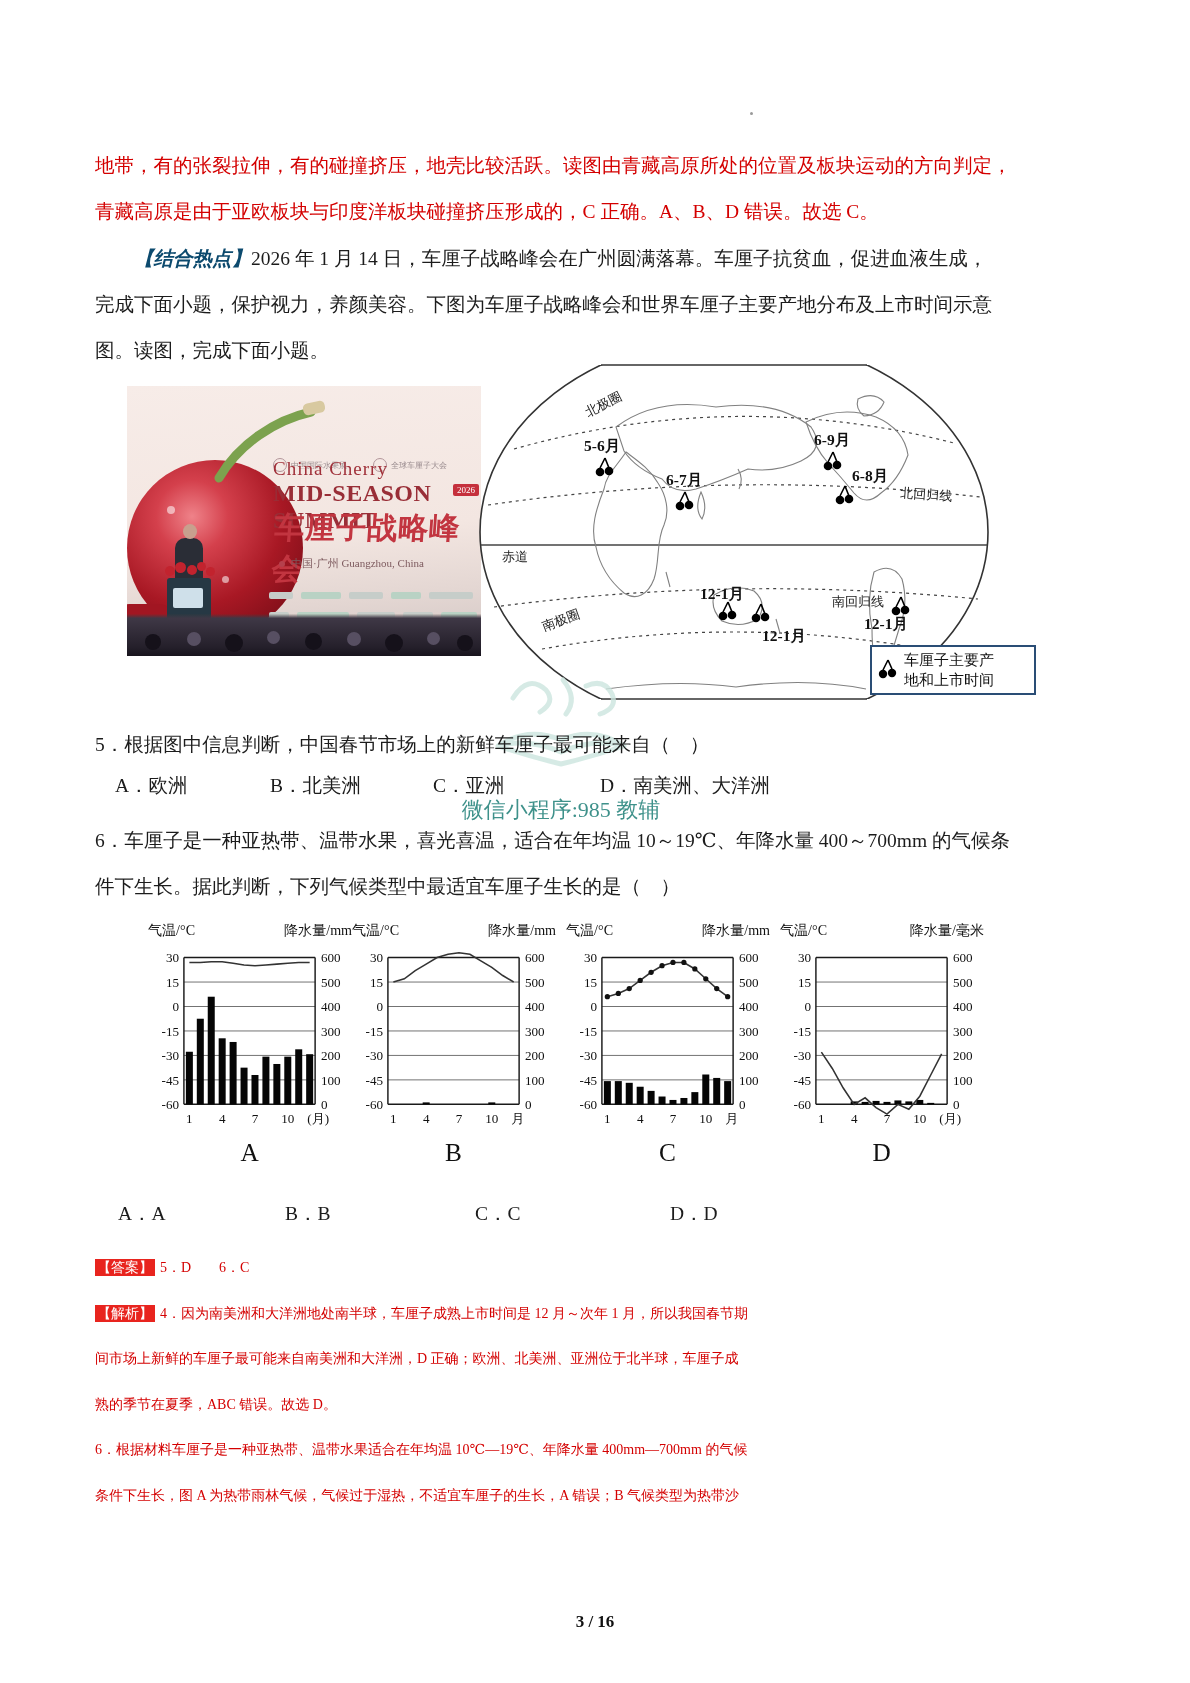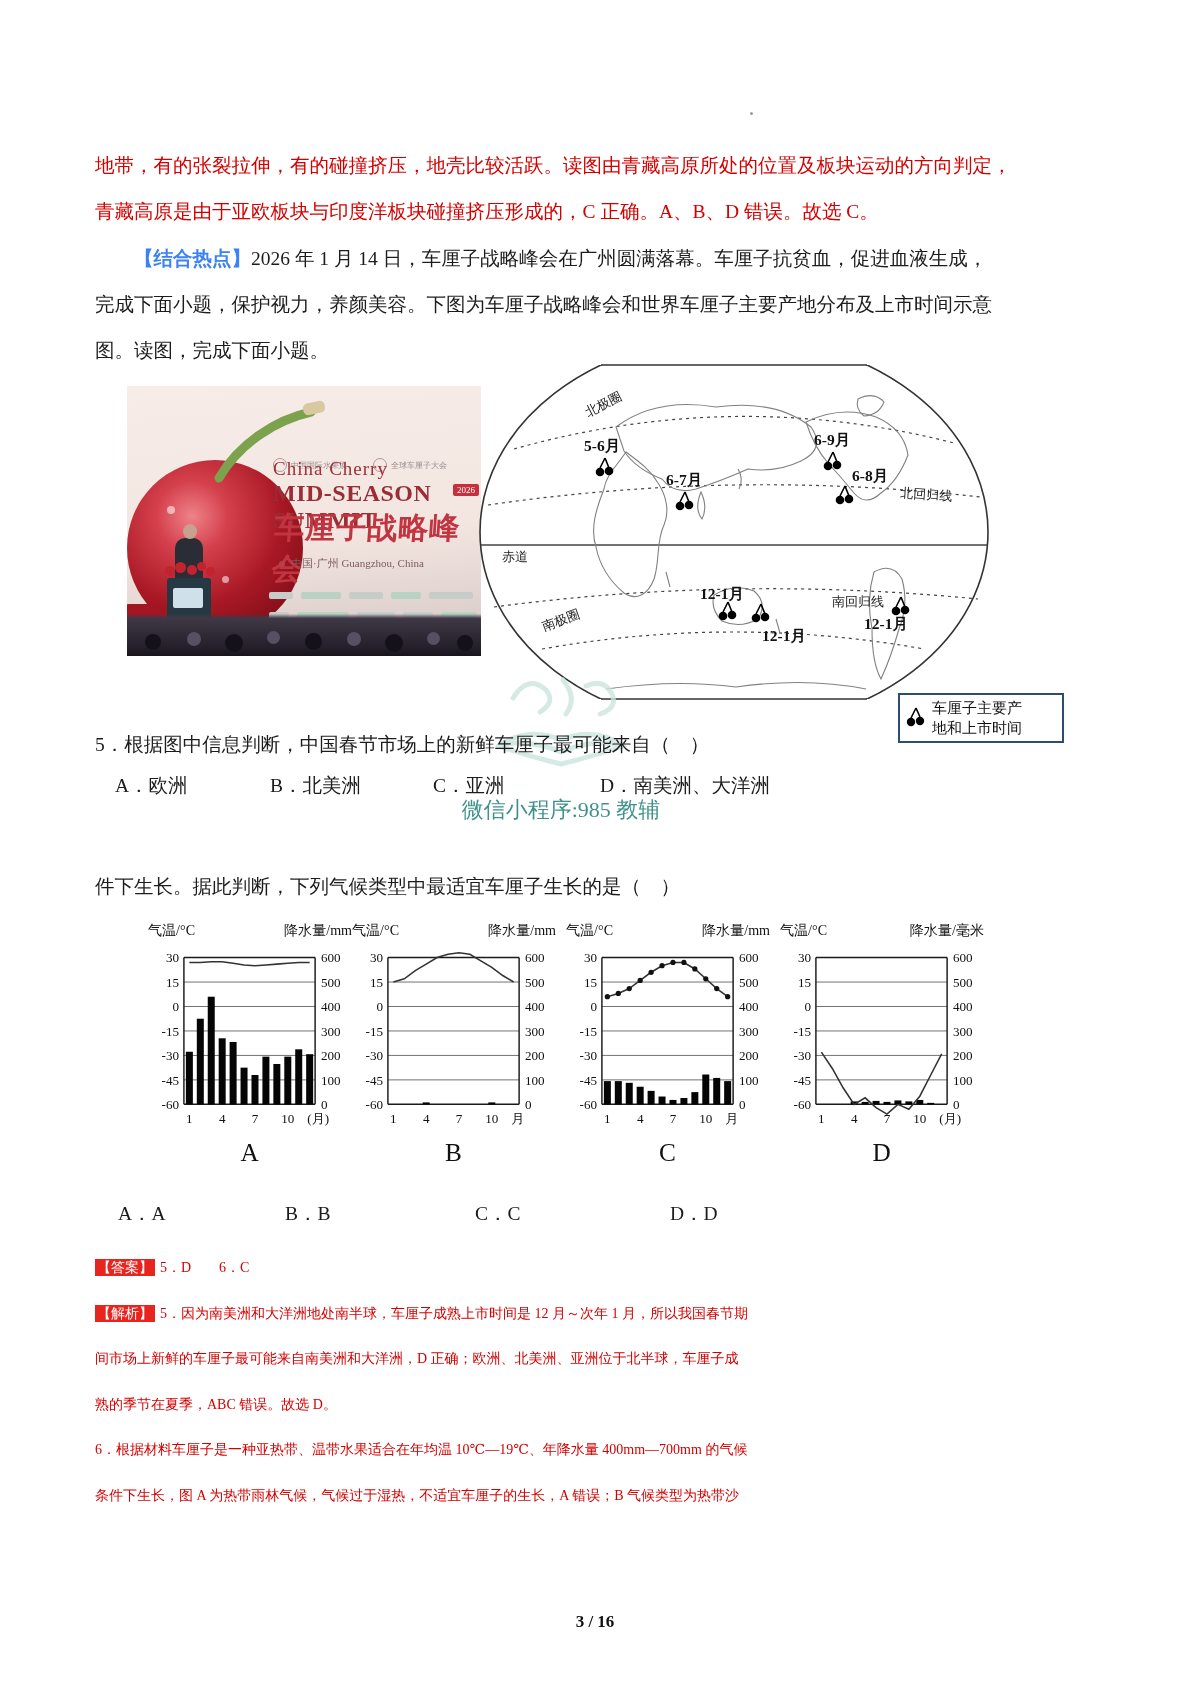--- a/index.html
+++ b/index.html
@@ -2,21 +2,21 @@
 <html><head>
 <meta charset="utf-8">
 <style>
   html,body{margin:0;padding:0;background:#ffffff;}
   .page{position:relative;width:1190px;height:1683px;background:#fff;overflow:hidden;
         font-family:"Liberation Serif","DejaVu Serif",serif;color:#1c1c1c;border-radius:21px;}
   .tline{line-height:46.3px;font-size:19.5px;white-space:nowrap;}
   .bline{line-height:45.6px;font-size:14px;white-space:nowrap;}
   .red{color:#d40000;}
   .indent{text-indent:39px;}
-  .tag-blue{color:#3b82f6;font-weight:bold;}
+  .tag-blue{color:#0c4a6e;font-weight:bold;font-style:italic;}
   .tag-red{background:#e8241e;color:#fff;padding:1px 2px;margin-right:5px;}
   .abs{position:absolute;}
   .text-top{position:absolute;left:95px;top:143px;width:1008px;}
   .bottom-block{position:absolute;left:95px;top:1245px;width:1008px;}
   .optrow{position:absolute;left:95px;width:1060px;height:30px;font-size:19.5px;}
   .optrow span{position:absolute;top:0;white-space:nowrap;}
   
   .photo{position:absolute;left:127px;top:386px;width:354px;height:270px;overflow:hidden;
          background:linear-gradient(175deg,#f7ece8 0%,#f3e6e1 55%,#e3d6d2 78%,#cfc4c2 100%);}
   .poster-orgs{position:absolute;top:48px;left:146px;width:208px;display:flex;gap:26px;
@@ -44,22 +44,22 @@
   .podium{position:absolute;left:40px;top:192px;width:44px;height:78px;background:#263844;border-radius:3px;}
   .podium-screen{position:absolute;left:6px;top:10px;width:30px;height:20px;background:#cfe0ea;border-radius:2px;}
   .speaker{position:absolute;left:48px;top:152px;width:28px;height:42px;background:#2a2d36;
            border-radius:10px 10px 2px 2px;}
   .speaker-head{position:absolute;left:56px;top:138px;width:14px;height:15px;border-radius:50%;background:#c8a08e;}
   .flowers{position:absolute;left:36px;top:176px;width:54px;height:18px;}
   .flowers i{position:absolute;border-radius:50%;background:#c2232e;display:block;}
   .red-table{position:absolute;left:-8px;top:218px;width:54px;height:60px;background:#a11622;border-radius:10px 14px 2px 2px;}
   
   .map-wrap{position:absolute;left:476px;top:357px;width:516px;height:350px;}
-  .legend{position:absolute;left:898px;top:645px;width:166px;height:50px;background:#fff;
-          border:2.5px solid #2a4d75;display:flex;align-items:center;gap:6px;padding:2px 6px;box-sizing:border-box;margin-top:48px;}
+  .legend{position:absolute;left:870px;top:645px;width:166px;height:50px;background:#fff;
+          border:2.5px solid #2a4d75;display:flex;align-items:center;gap:6px;padding:2px 6px;box-sizing:border-box;}
   .legend-text{font-size:15px;line-height:20px;color:#111;}
   
   .climate-chart{position:absolute;top:916px;width:208px;height:262px;}
   
   .wm{position:absolute;left:428px;top:668px;width:266px;height:160px;opacity:.8;pointer-events:none;}
   .wm-text{position:absolute;left:0;top:127px;width:266px;text-align:center;font-size:22px;color:#0f766e;}
   .footer{position:absolute;left:0;top:1612px;width:1190px;text-align:center;
           font-size:17px;font-weight:bold;color:#111;}
   .stray-dot{position:absolute;left:750px;top:112px;width:3px;height:3px;border-radius:50%;background:#9a9a9a;}
 </style>
@@ -262,20 +262,21 @@
   </div>
 
   <div class="abs tline" style="left:95px;top:722px;">5．根据图中信息判断，中国春节市场上的新鲜车厘子最可能来自（　）</div>
   <div class="optrow" style="top:772px;">
     <span style="left:20px;">A．欧洲</span>
     <span style="left:175px;">B．北美洲</span>
     <span style="left:338px;">C．亚洲</span>
     <span style="left:505px;">D．南美洲、大洋洲</span>
   </div>
 
+  <div class="abs tline" style="left:95px;top:818px;">6．车厘子是一种亚热带、温带水果，喜光喜温，适合在年均温 10～19℃、年降水量 400～700mm 的气候条</div>
   <div class="abs tline" style="left:95px;top:864px;">件下生长。据此判断，下列气候类型中最适宜车厘子生长的是（　）</div>
 
   <div class="climate-chart" style="left:146px;"><svg viewBox="0 0 214 262" width="208" height="262" style="overflow:visible">
         <text x="2" y="16" font-size="14.5" fill="#111" font-family="Liberation Serif, DejaVu Serif, serif">气温/°C</text>
         <text x="212" y="16" text-anchor="end" font-size="14.5" fill="#111" font-family="Liberation Serif, DejaVu Serif, serif">降水量/mm</text>
         <line x1="39" y1="39" x2="174" y2="39" stroke="#1a1a1a" stroke-width="1.5"></line>
         <text x="34" y="44" text-anchor="end" font-size="13.5" fill="#111" font-family="Liberation Serif, DejaVu Serif, serif">30</text>
         <text x="180" y="44" font-size="13.5" fill="#111" font-family="Liberation Serif, DejaVu Serif, serif">600</text>
         <line x1="39" y1="64.16666666666666" x2="174" y2="64.16666666666666" stroke="#6e6e6e" stroke-width="1"></line>
         <text x="34" y="69.16666666666666" text-anchor="end" font-size="13.5" fill="#111" font-family="Liberation Serif, DejaVu Serif, serif">15</text>
@@ -456,21 +457,21 @@
 
   <div class="optrow" style="top:1200px;">
     <span style="left:23px;">A．A</span>
     <span style="left:190px;">B．B</span>
     <span style="left:380px;">C．C</span>
     <span style="left:575px;">D．D</span>
   </div>
 
   <div class="bottom-block">
     <div class="bline red"><span class="tag-red">【答案】</span><span>5．D　　6．C</span></div>
-    <div class="bline red"><span class="tag-red">【解析】</span><span>5．因为南美洲和大洋洲地处南半球，车厘子成熟上市时间是 12 月～次年 1 月，所以我国春节期</span></div>
+    <div class="bline red"><span class="tag-red">【解析】</span><span>4．因为南美洲和大洋洲地处南半球，车厘子成熟上市时间是 12 月～次年 1 月，所以我国春节期</span></div>
     <div class="bline red">间市场上新鲜的车厘子最可能来自南美洲和大洋洲，D 正确；欧洲、北美洲、亚洲位于北半球，车厘子成</div>
     <div class="bline red">熟的季节在夏季，ABC 错误。故选 D。</div>
     <div class="bline red">6．根据材料车厘子是一种亚热带、温带水果适合在年均温 10℃—19℃、年降水量 400mm—700mm 的气候</div>
     <div class="bline red">条件下生长，图 A 为热带雨林气候，气候过于湿热，不适宜车厘子的生长，A 错误；B 气候类型为热带沙</div>
   </div>
 
   <div class="footer">3 / 16</div>
 </div>
 
 </body></html>

